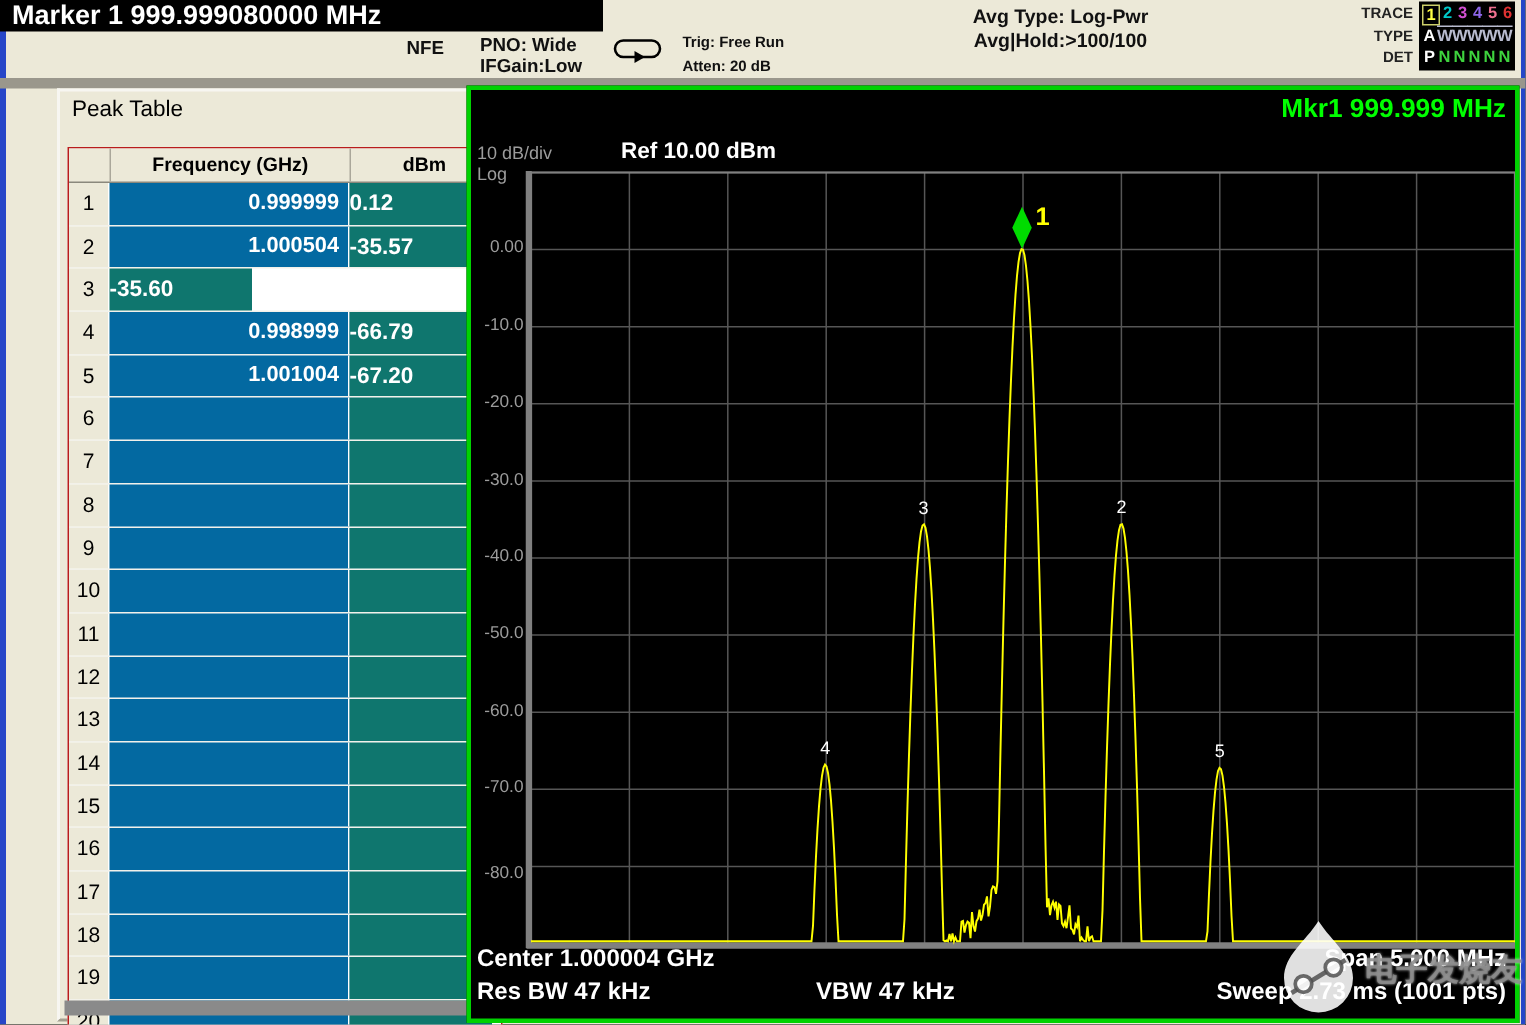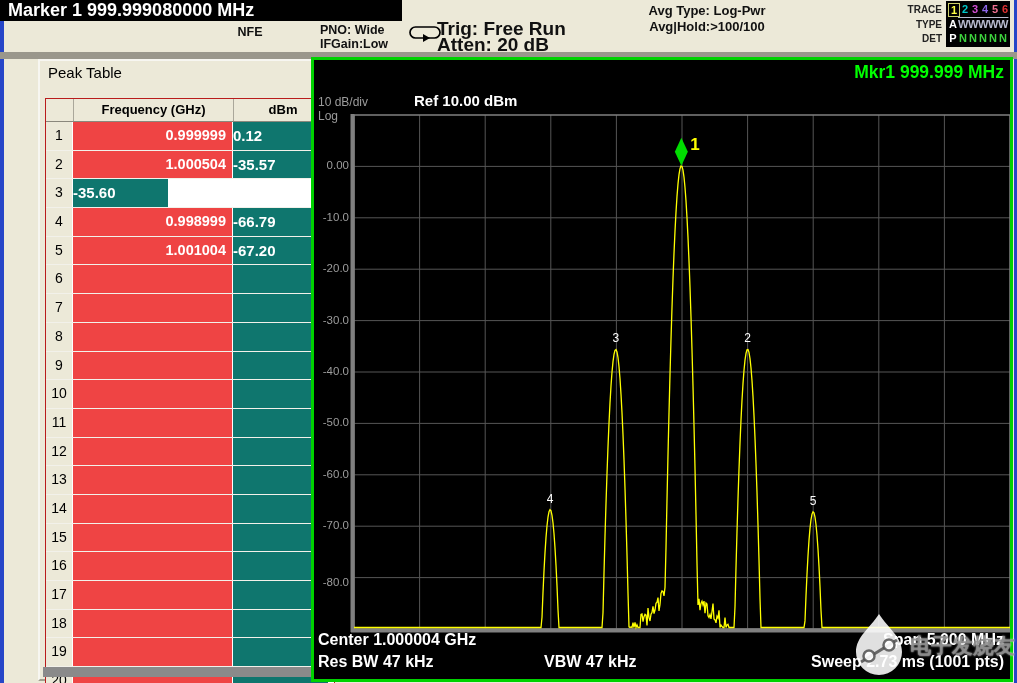--- a/index.html
+++ b/index.html
@@ -13,23 +13,23 @@
   .edge-right{position:absolute;right:0;top:0;width:3px;height:683px;background:#2646c8;}
   .topbar-divider{position:absolute;left:0;top:52px;width:1017px;height:7px;background:#9a978c;}
 
   
   .marker-title{
     position:absolute;left:0;top:0;width:402px;height:21px;background:#000;
     color:#fff;font-weight:bold;font-size:18px;line-height:21px;padding-left:8px;
     box-sizing:border-box;white-space:nowrap;
   }
   .ann{position:absolute;color:#111;font-weight:bold;font-size:12.5px;line-height:14px;white-space:nowrap;}
-  .ann-nfe{left:224px;top:25px;width:52px;text-align:center;}
+  .ann-nfe{left:244px;top:25px;width:52px;text-align:right;}
   .ann-pno{left:320px;top:23px;}
-  .ann-trig{left:437px;top:21px;font-size:19px;line-height:16px;}
+  .ann-trig{left:455px;top:21px;font-size:10px;line-height:16px;}
   .ann-avg{left:618px;top:3px;width:178px;text-align:center;font-size:13px;line-height:16px;}
   .sweep-icon{position:absolute;left:408px;top:25px;}
 
   .legend-labels{position:absolute;left:878px;top:3px;width:64px;text-align:right;
     font-size:10px;line-height:14.6px;color:#222;font-weight:bold;}
   .legend-box{position:absolute;left:946px;top:1px;width:64px;height:46px;background:#000;
     padding:1px 0 0 2px;box-sizing:border-box;}
   .lg-row{display:flex;height:14.5px;line-height:14px;}
   .lg-row span{width:10px;text-align:center;font-weight:bold;font-size:11px;}
   .lg-num.active{border:1px solid #cdd06a;line-height:12px;height:12px;margin-top:1px;}
@@ -49,21 +49,21 @@
   .phead{display:flex;height:22px;background:#ece9d8;border-bottom:1px solid #8a887c;}
   .phead div{font-weight:bold;font-size:13px;line-height:22px;text-align:center;color:#000;
     border-right:1px solid #aaa79a;box-sizing:border-box;}
   .phead .h-num{width:28px;}
   .phead .h-freq{width:160px;}
   .phead .h-dbm{width:98px;border-right:none;}
   .prow{display:flex;height:27.7px;border-bottom:1px solid #f2f1ea;}
   .prow:last-child{border-bottom:none;}
   .cnum{width:27px;background:#ece9d8;color:#000;font-size:14px;line-height:27.7px;
     text-align:center;border-right:1px solid #fff;box-sizing:border-box;}
-  .cfreq{width:160px;background:#ef4444;color:#fff;font-weight:bold;font-size:14.5px;
+  .cfreq{width:160px;background:#0369a1;color:#fff;font-weight:bold;font-size:14.5px;
     line-height:27.7px;text-align:right;padding-right:6px;border-right:1px solid #fff;box-sizing:border-box;}
   .cdbm{width:95px;background:#0f766e;color:#fff;font-weight:bold;font-size:15px;
     line-height:27.7px;text-align:left;padding-right:6px;box-sizing:border-box;}
   .panel-footer{position:absolute;left:3px;top:606px;width:292px;height:10px;background:#8a8a8a;}
 
   
   .spectrum{
     position:absolute;left:311px;top:57px;width:702px;height:625px;background:#000;
     border:3px solid #00d200;box-sizing:border-box;
   }

